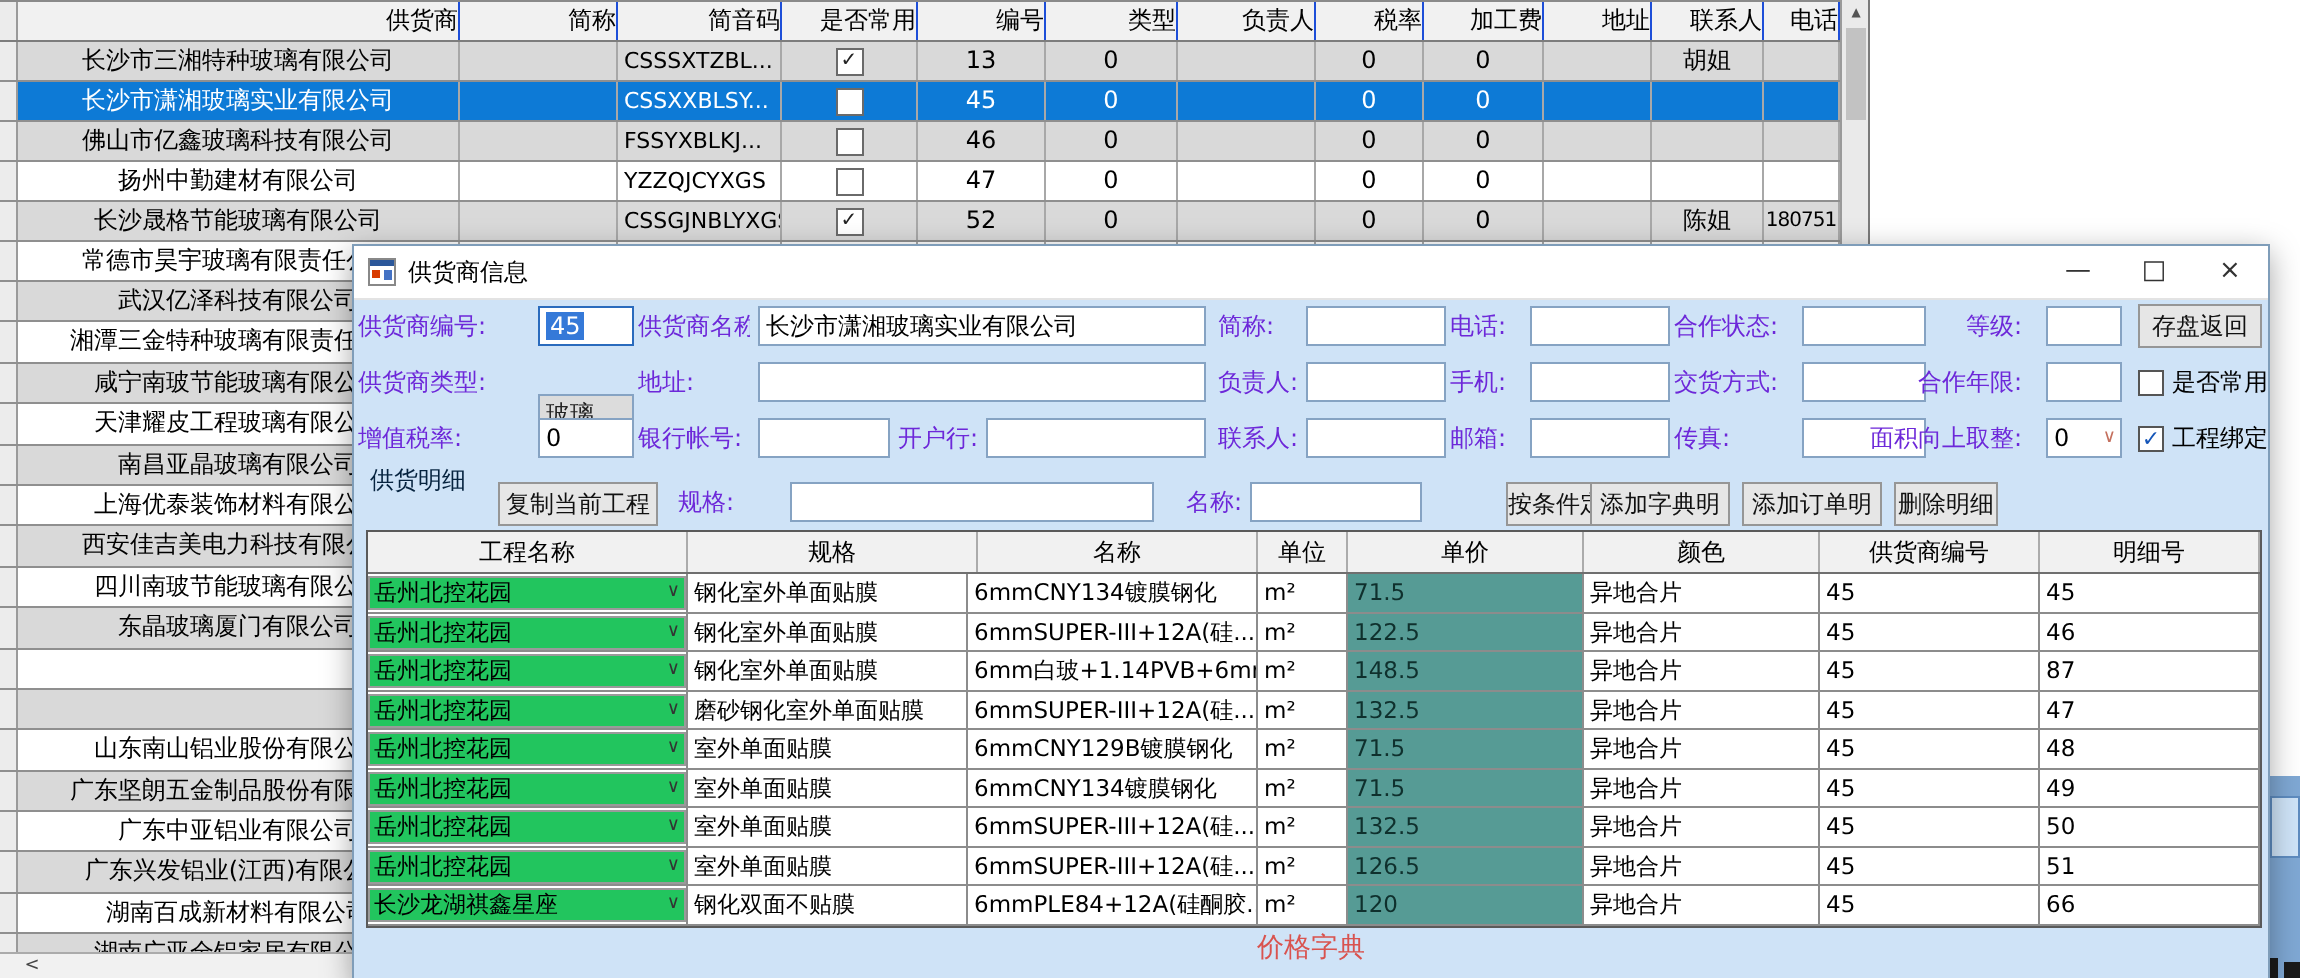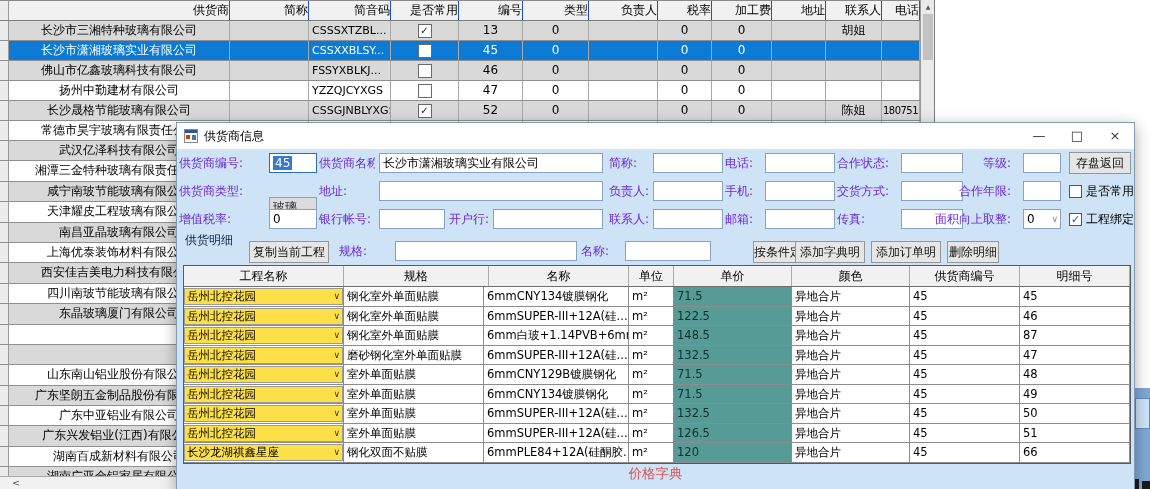--- a/index.html
+++ b/index.html
@@ -60,21 +60,21 @@
        text-align:center;font-size:12px;color:#111;}
   .sec-lbl{position:absolute;font-size:12px;color:#06233f;}
 
   
   .grid{position:absolute;left:6px;top:142px;width:948px;border:1px solid #5a5a5a;background:#fff;box-sizing:border-box;}
   .ghead{display:flex;height:20px;line-height:20px;background:#f1f1f1;border-bottom:1px solid #6f6f6f;}
   .gh{box-sizing:border-box;border-right:1px solid #ababab;text-align:center;overflow:hidden;white-space:nowrap;flex:none;}
   .grow{display:flex;height:18.5px;line-height:18px;background:#fff;border-bottom:1px solid #8c8c8c;}
   .gcell{box-sizing:border-box;border-right:1px solid #8c8c8c;padding:0 3px;overflow:hidden;white-space:nowrap;flex:none;font-size:11.5px;}
   .gcell.price{background:var(--price-cell-teal,#569b95);color:#0f302d;}
-  .combo{display:flex;justify-content:space-between;box-sizing:border-box;background:#fde047;border:1px solid #9a9a9a;
+  .combo{display:flex;justify-content:space-between;box-sizing:border-box;background:#22c55e;border:1px solid #9a9a9a;
          margin:1px 0;padding:0 2px;width:100%;line-height:15px;overflow:hidden;white-space:nowrap;font-size:11.5px;}
   .combo .arr{color:#333;font-size:9px;flex:none;}
   .footer-lbl{position:absolute;left:0;top:342px;width:957px;text-align:center;font-size:13.5px;color:var(--footer-red,#d9534f);}
 </style>
 </head>
 <body>
 
 <div class="screen">
 
   <div class="bg-table">
@@ -337,21 +337,21 @@
     <span class="fcombo" style="left:846px;top:86px;width:38px"><span>0</span><span class="arr">∨</span></span>
     <span class="fcb" style="left:892px;top:88px">
       <span class="box">✓</span>
       <span>工程绑定</span>
     </span>
 
     <span class="sec-lbl" style="left:8px;top:109px">供货明细</span>
     <span class="btn" style="left:72px;top:118px;width:80px">复制当前工程</span>
     <span class="flbl" style="left:162px;top:118px;width:52px">规格:</span>
     <span class="finp" style="left:218px;top:118px;width:182px"></span>
-    <span class="flbl" style="left:404px;top:118px;width:40px">名称:</span>
+    <span class="flbl" style="left:416px;top:118px;width:40px">名称:</span>
     <span class="finp" style="left:448px;top:118px;width:86px"></span>
     <span class="btn" style="left:576px;top:118px;width:62px">按条件定位</span>
     <span class="btn" style="left:618px;top:118px;width:70px">添加字典明细</span>
     <span class="btn" style="left:694px;top:118px;width:70px">添加订单明细</span>
     <span class="btn" style="left:770px;top:118px;width:52px">删除明细</span>
 
     <div class="grid">
       <div class="ghead">
           <span class="gh" style="width: 160px;">工程名称</span>
           <span class="gh" style="width: 145px;">规格</span>

